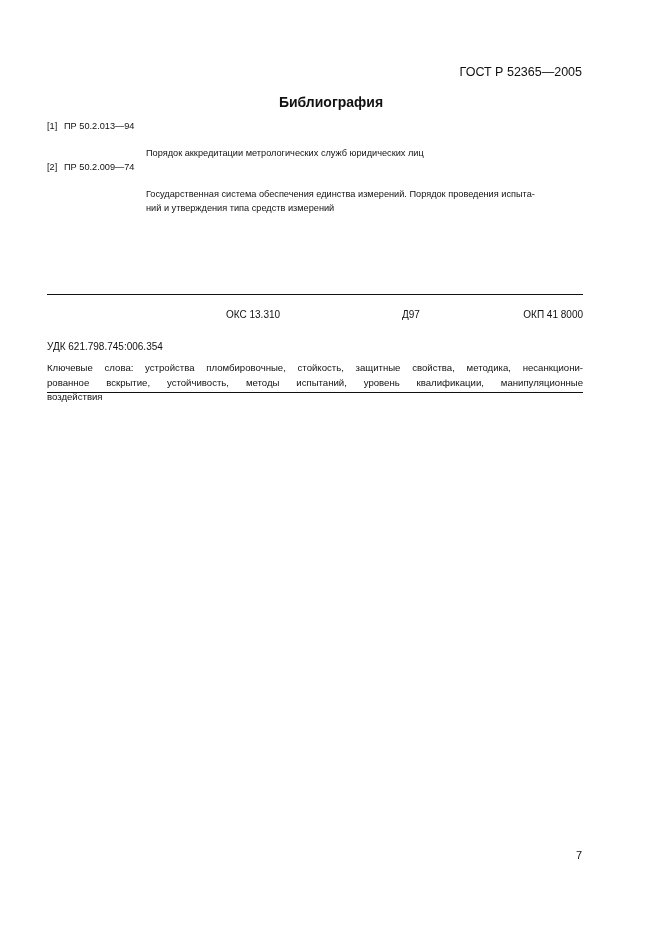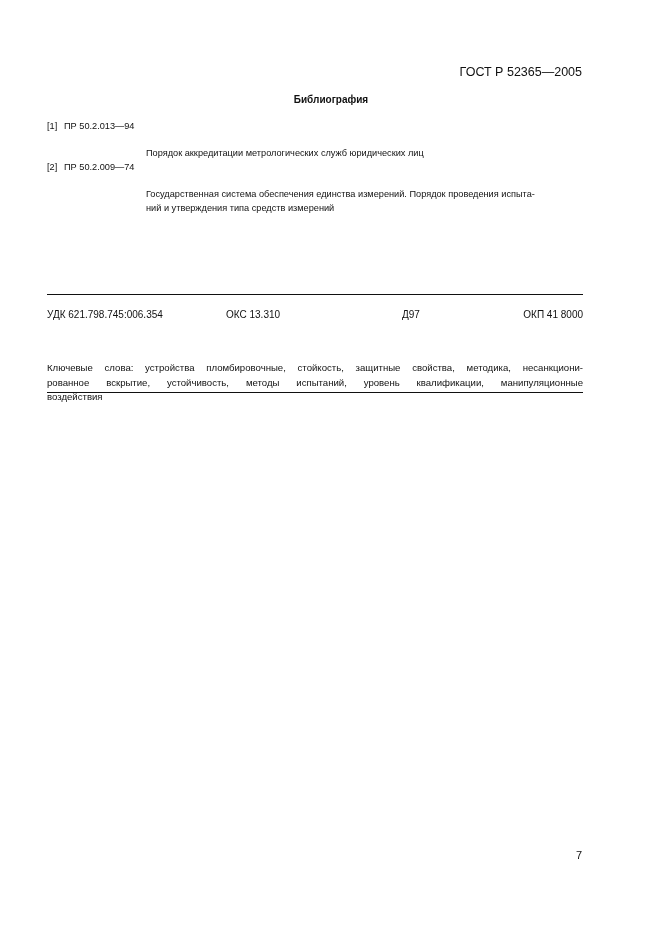--- a/index.html
+++ b/index.html
@@ -22,21 +22,21 @@
       font-size: 12.5px;
       font-weight: normal;
       letter-spacing: 0px;
     }
     .biblio-title {
       position: absolute;
       left: 0;
       width: 662px;
       top: 94px;
       text-align: center;
-      font-size: 10px;
+      font-size: 14px;
       font-weight: bold;
     }
     .biblio-list {
       position: absolute;
       left: 47px;
       top: 119px;
       width: 540px;
       font-size: 9.2px;
       line-height: 14px;
     }
@@ -76,21 +76,21 @@
       left: 47px;
       width: 536px;
       font-size: 10px;
       height: 14px;
     }
     .class-row span {
       position: absolute;
       top: 0;
       white-space: nowrap;
     }
-    .udk { left: 0; }
+    .udk { left: 0; margin-top: 32px; }
     .oks { left: 179px; }
     .d97 { left: 355px; }
     .okp { right: 0; }
     .keywords {
       position: absolute;
       left: 47px;
       top: 334px;
       width: 536px;
       font-size: 9.6px;
       line-height: 14.5px;

